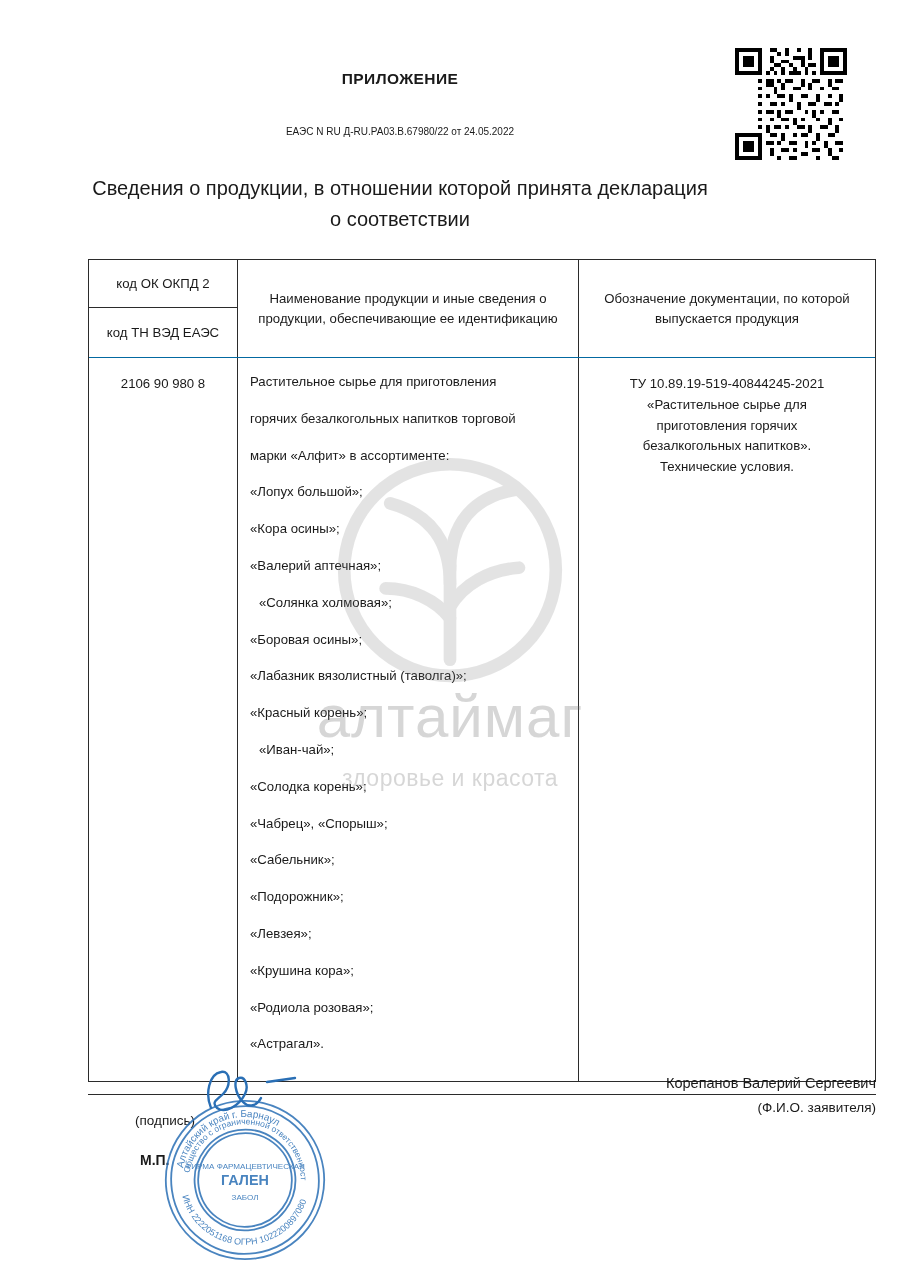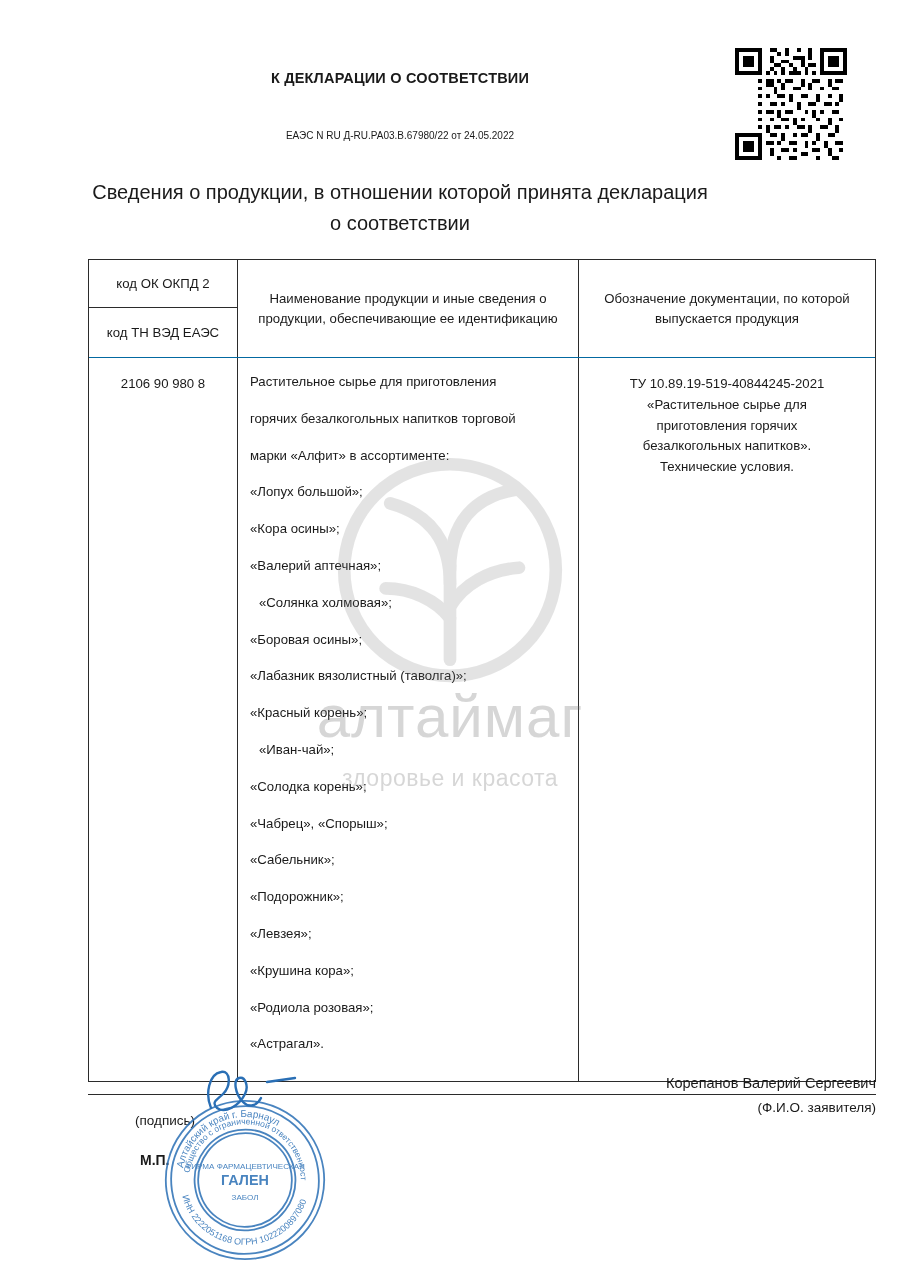--- a/index.html
+++ b/index.html
@@ -361,21 +361,21 @@
         <rect x="27" y="26" width="1" height="1"></rect>
         <rect x="11" y="28" width="1" height="1"></rect>
           <rect x="14" y="28" width="2" height="1"></rect>
         <rect x="21" y="28" width="1" height="1"></rect>
           <rect x="25" y="28" width="2" height="1"></rect>
       </g>
     </svg>
   </div>
 
   <div class="heading-block">
-    <h2 class="title-sub">К ДЕКЛАРАЦИИ О СООТВЕТСТВИИ</h2>
+    <h1 class="title-main">ПРИЛОЖЕНИЕ</h1>
     <div class="decl-number">ЕАЭС N RU Д-RU.РА03.В.67980/22 от 24.05.2022</div>
     <div class="decl-caption">
       <div>Сведения о продукции, в отношении которой принята декларация</div>
       <div>о соответствии</div>
     </div>
   </div>
 
   <div class="tbl">
     <div class="tbl-head">
       <div class="col-1 head-split">

